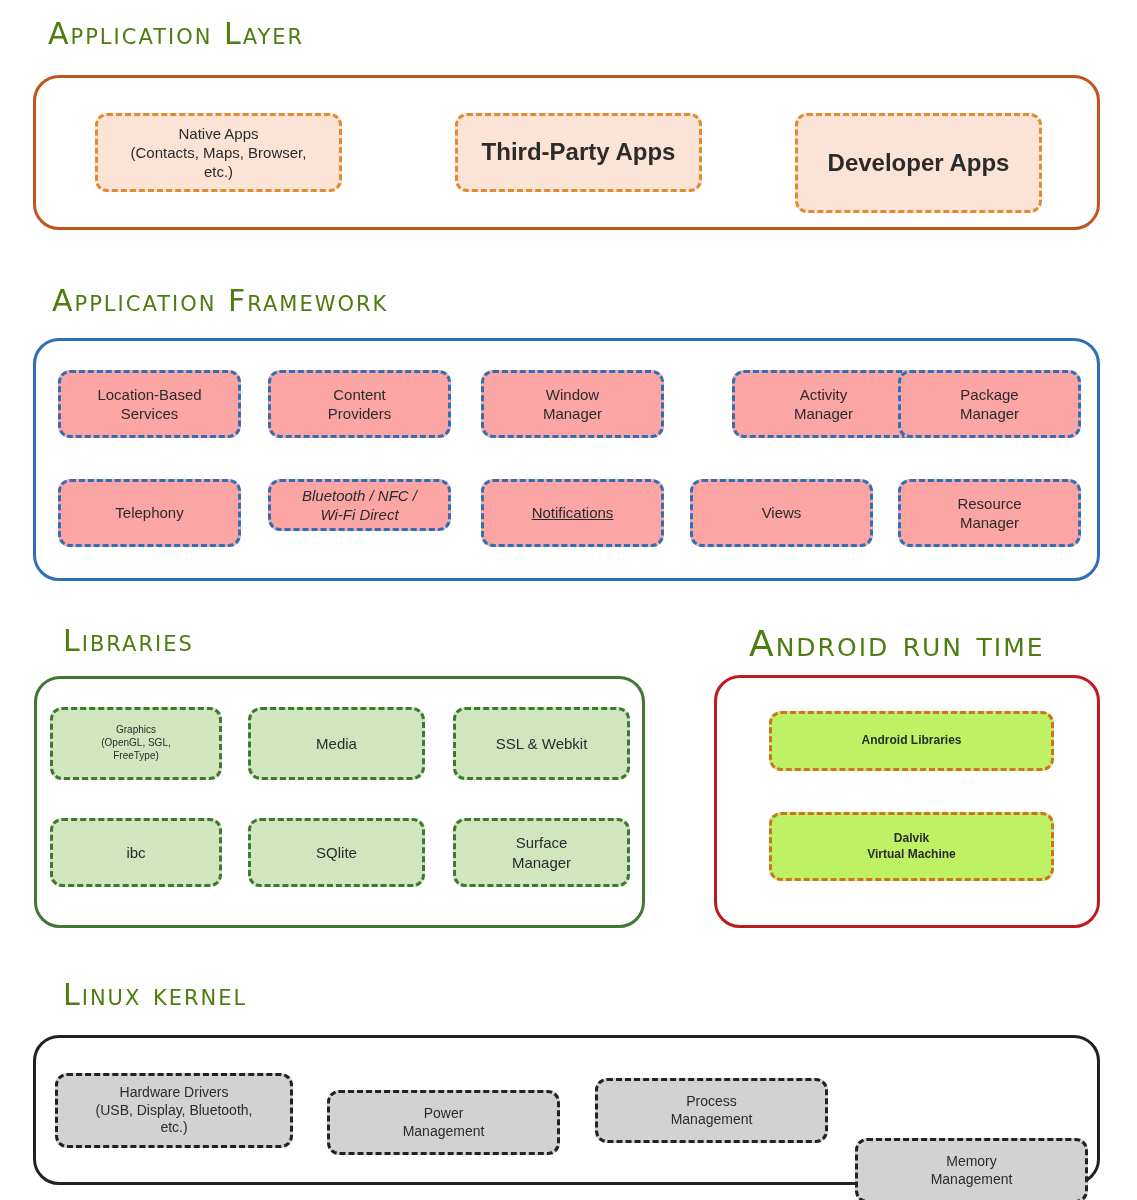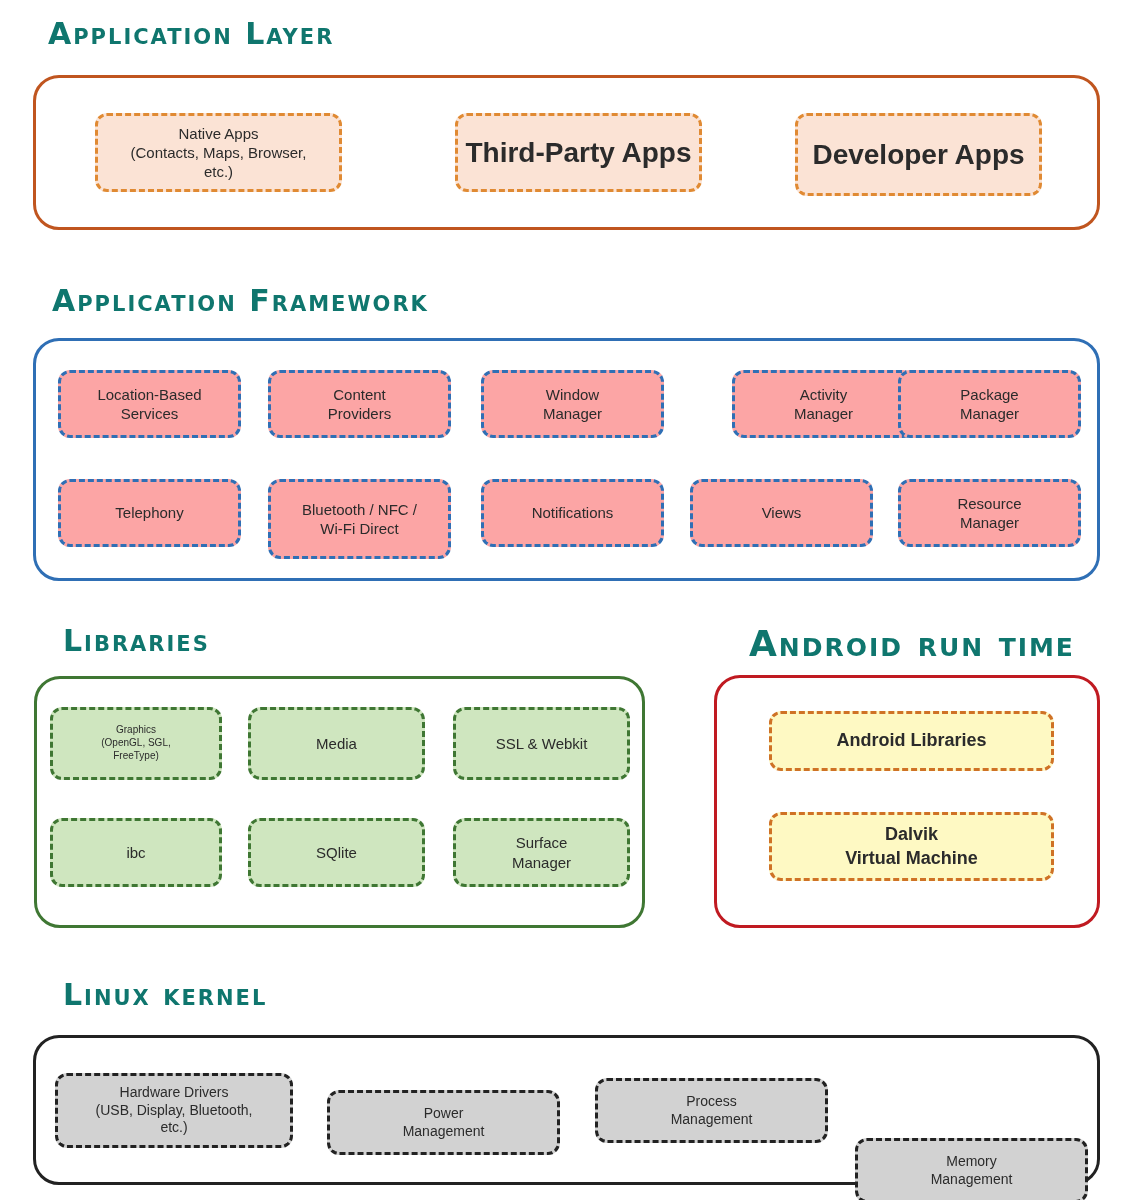--- a/index.html
+++ b/index.html
@@ -10,23 +10,23 @@
   body {
     width: 1137px;
     height: 1200px;
     position: relative;
     font-family: "Liberation Sans", sans-serif;
     overflow: hidden;
   }
 
   .section-title {
     position: absolute;
-    color: #0f766e;
+    color: #4d7c0f;
     font-family: "DejaVu Sans", sans-serif;
-    font-weight: 700;
+    font-weight: 400;
     font-variant: small-caps;
     letter-spacing: 2px;
     white-space: nowrap;
   }
 
   .container-box {
     position: absolute;
     border-style: solid;
     border-radius: 26px;
     background: #ffffff;
@@ -51,45 +51,45 @@
   
   #app-layer-box {
     left: 33px; top: 75px; width: 1067px; height: 155px;
     border-color: #c0551f; border-width: 3px;
   }
   .node.app {
     border-color: #e08a33; border-width: 3px;
     background: #fbe3d5;
     font-size: 15px;
   }
-  .node.app.big { font-size: 28px; font-weight: bold; }
+  .node.app.big { font-size: 24px; font-weight: bold; }
 
   #node-native-apps  { left: 95px;  top: 113px; width: 247px; height: 79px; }
   #node-third-party  { left: 455px; top: 113px; width: 247px; height: 79px; }
-  #node-developer    { left: 795px; top: 113px; width: 247px; height: 83px; }
+  #node-developer    { left: 795px; top: 113px; width: 247px; height: 100px; }
 
   
   #app-framework-box {
     left: 33px; top: 338px; width: 1067px; height: 243px;
     border-color: #2f6fb5; border-width: 3px;
   }
   .node.fw {
     border-color: #2f6fb5; border-width: 3px;
     background: #fca5a5;
     font-size: 15px;
   }
   #node-lbs         { left: 58px;  top: 370px; width: 183px; height: 68px; }
   #node-content     { left: 268px; top: 370px; width: 183px; height: 68px; }
   #node-window      { left: 481px; top: 370px; width: 183px; height: 68px; }
   #node-activity    { left: 690px; top: 370px; width: 183px; height: 68px; margin-left: 42px; }
   #node-package     { left: 898px; top: 370px; width: 183px; height: 68px; }
 
   #node-telephony   { left: 58px;  top: 479px; width: 183px; height: 68px; }
-  #node-bluetooth   { left: 268px; top: 479px; width: 183px; height: 80px; }
-  #node-notif       { left: 481px; top: 479px; width: 183px; height: 68px; }
+  #node-bluetooth   { left: 268px; top: 479px; width: 183px; height: 52px; font-style: italic; }
+  #node-notif       { left: 481px; top: 479px; width: 183px; height: 68px; text-decoration: underline; }
   #node-views       { left: 690px; top: 479px; width: 183px; height: 68px; }
   #node-resource    { left: 898px; top: 479px; width: 183px; height: 68px; }
 
   
   #libraries-box {
     left: 34px; top: 676px; width: 611px; height: 252px;
     border-color: #3f7733; border-width: 3px;
   }
   .node.lib {
     border-color: #3f7733; border-width: 3px;
@@ -104,22 +104,22 @@
   #node-sqlite   { left: 248px; top: 818px; width: 177px; height: 69px; }
   #node-surface  { left: 453px; top: 818px; width: 177px; height: 69px; }
 
   
   #runtime-box {
     left: 714px; top: 675px; width: 386px; height: 253px;
     border-color: #c01a21; border-width: 3px;
   }
   .node.rt {
     border-color: #cf7225; border-width: 3px;
-    background: #fef9c3;
-    font-size: 18px; font-weight: bold; text-align: center;
+    background: #bef264;
+    font-size: 12px; font-weight: bold; text-align: center;
   }
   #node-android-libs { left: 769px; top: 711px; width: 285px; height: 60px; }
   #node-dalvik       { left: 769px; top: 812px; width: 285px; height: 69px; }
 
   
   #kernel-box {
     left: 33px; top: 1035px; width: 1067px; height: 150px;
     border-color: #222222; border-width: 3px;
   }
   .node.kern {

